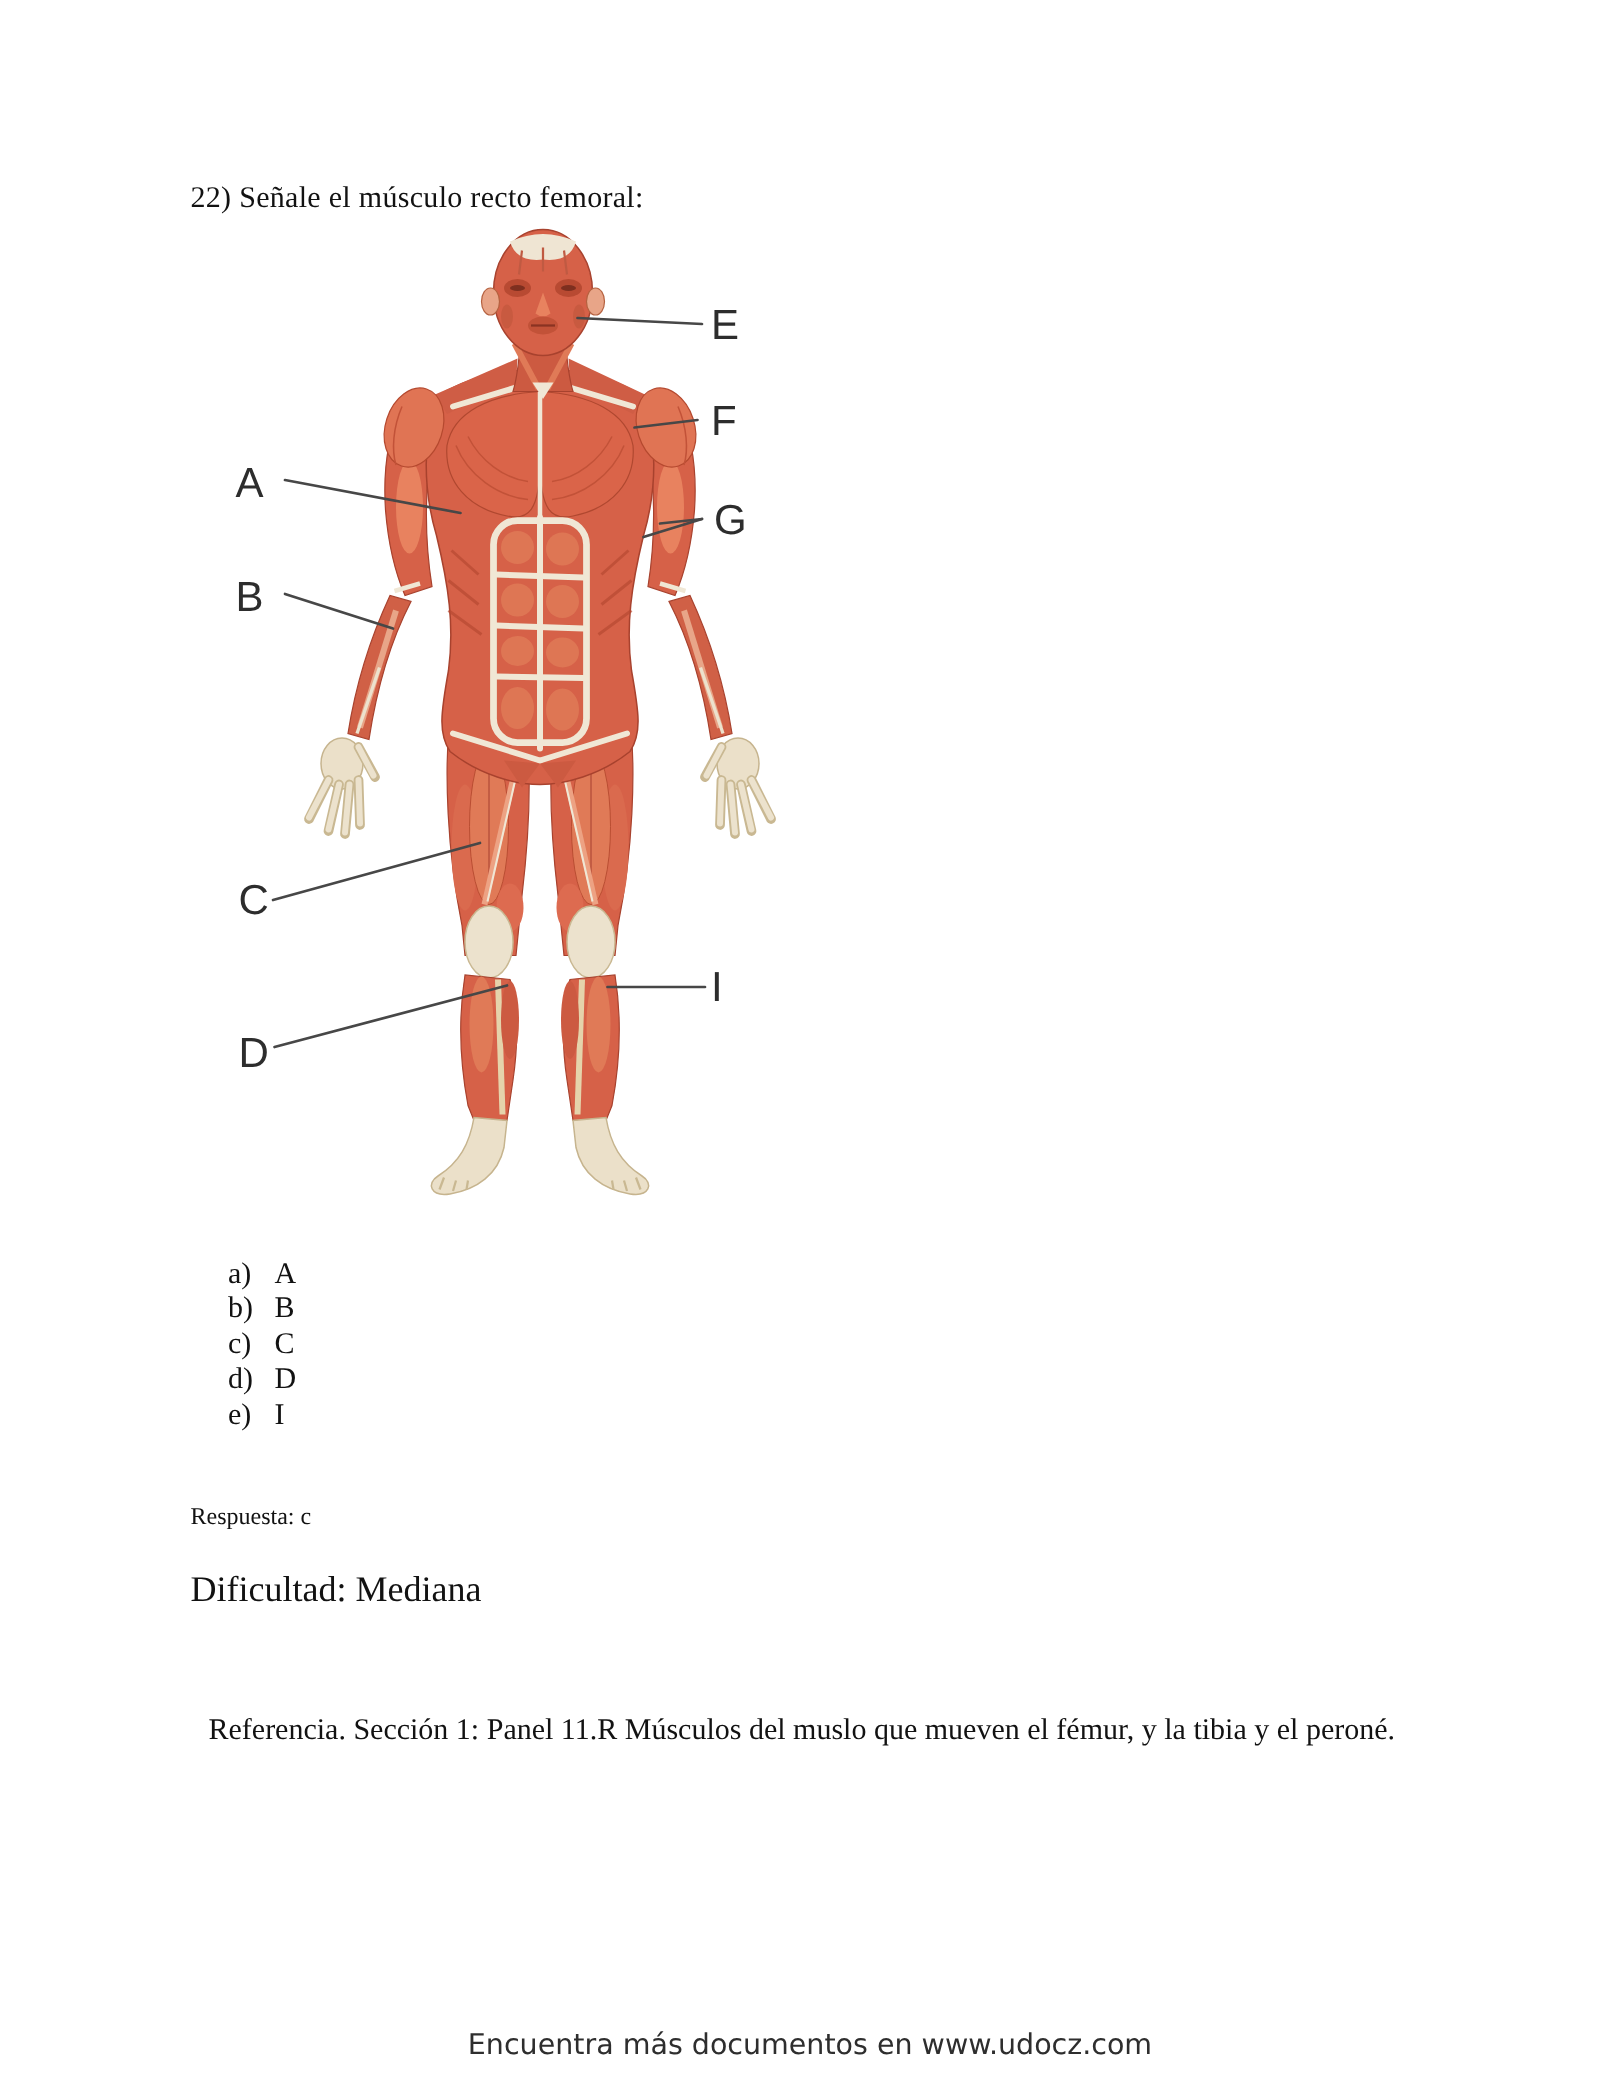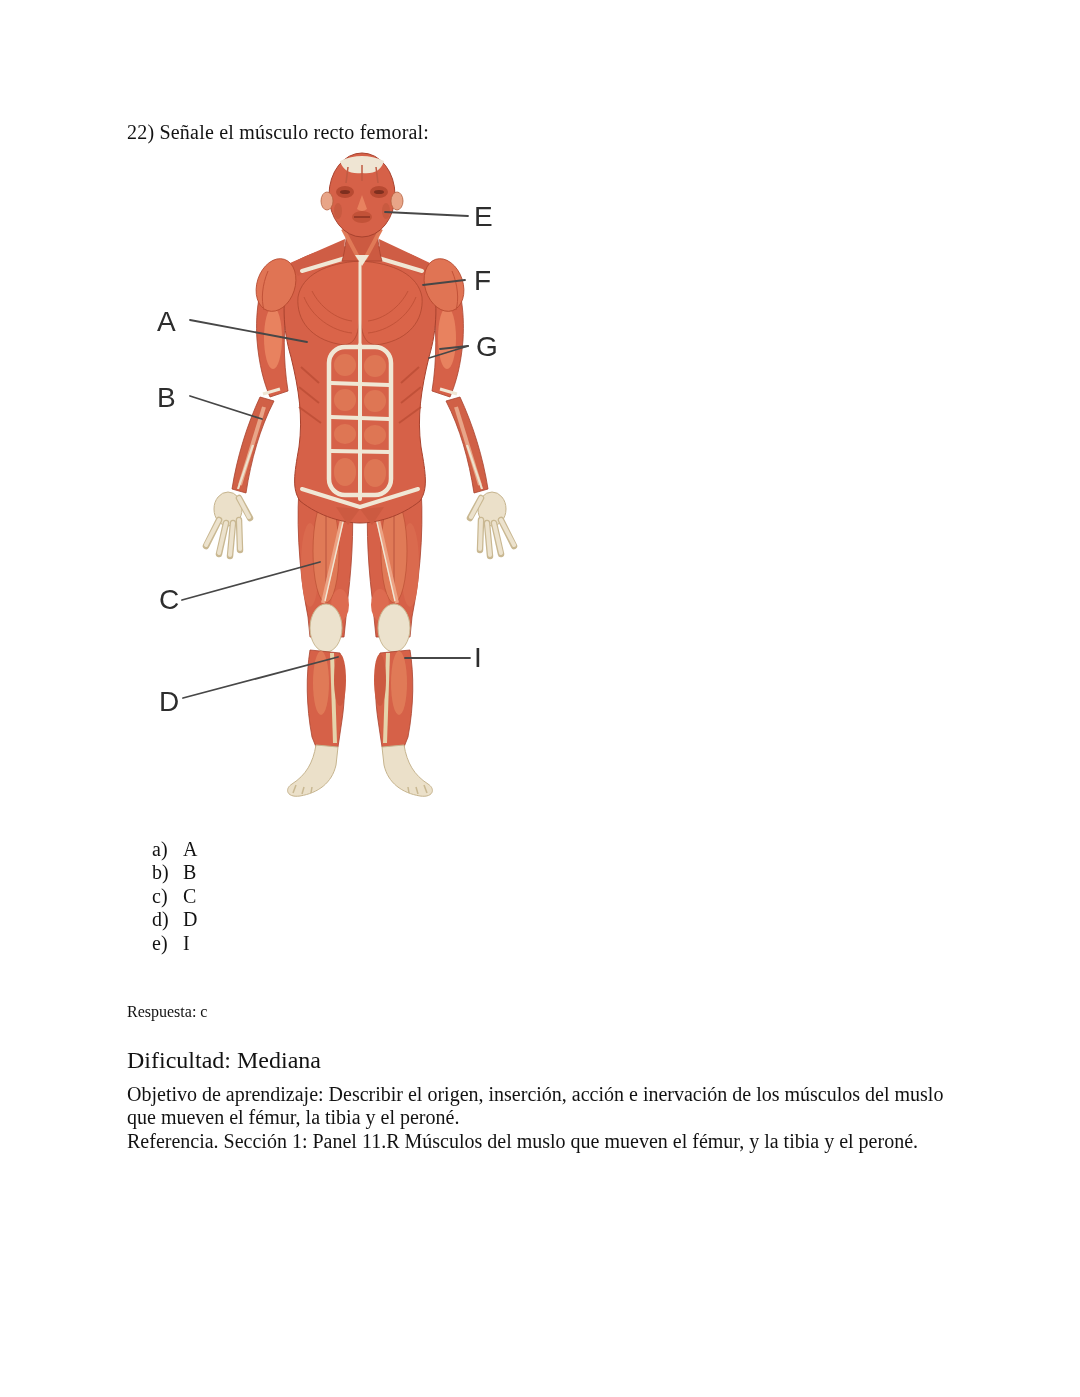--- a/index.html
+++ b/index.html
@@ -17,21 +17,21 @@
   .options{
     position:absolute;left:152px;top:838px;margin:0;padding:0;list-style:none;
     font-size:20px;
   }
   .options li{display:flex;height:23.4px;align-items:baseline;}
   .options li .key{display:inline-block;min-width:24px;}
   .options li .val{display:inline-block;margin-left:7px;}
   .answer{position:absolute;left:127px;top:1003px;margin:0;font-size:16px;}
   .difficulty{position:absolute;left:127px;top:1047px;margin:0;font-size:24px;}
   .objective{position:absolute;left:127px;top:1083px;margin:0;width:822px;font-size:20px;line-height:23px;}
-  .reference{position:absolute;left:127px;top:1130px;margin:0;width:822px;font-size:20px;line-height:23px;}
+  .reference{position:absolute;left:127px;top:1130px;margin:12px;width:822px;font-size:20px;line-height:23px;}
   .footer{position:absolute;left:0;right:0;top:1345px;text-align:center;font-family:"DejaVu Sans", sans-serif;}
   .footer-line1{font-size:15px;color:#3a3a3a;}
   .footer-line2{font-size:19px;color:#2e2e2e;margin-top:7px;}
   .lbl{font-family:"Liberation Sans", sans-serif;font-size:28px;fill:#2d2d2d;}
   .leader{stroke:#474747;stroke-width:1.8;stroke-linecap:round;fill:none;}
   .tendon{stroke:#f0e7d5;stroke-linecap:round;fill:none;}
 </style>
 </head>
 <body>
 
@@ -251,19 +251,19 @@
         <span class="val">D</span>
       </li>
     <li>
         <span class="key">e)</span>
         <span class="val">I</span>
       </li>
   </ul>
 
   <p class="answer">Respuesta: c</p>
   <p class="difficulty">Dificultad: Mediana</p>
-  <p class="objective">Objetivo de aprendizaje: Describir el origen, inserción, acción e inervación de los músculos del muslo que mueven el fémur, la tibia y el peroné.</p>
   <p class="reference">Referencia. Sección 1: Panel 11.R Músculos del muslo que mueven el fémur, y la tibia y el peroné.</p>
 
   <div class="footer">
+    <div class="footer-line2">Encuentra más documentos en www.udocz.com</div>
   </div>
 
 </div>
 
 </body></html>

